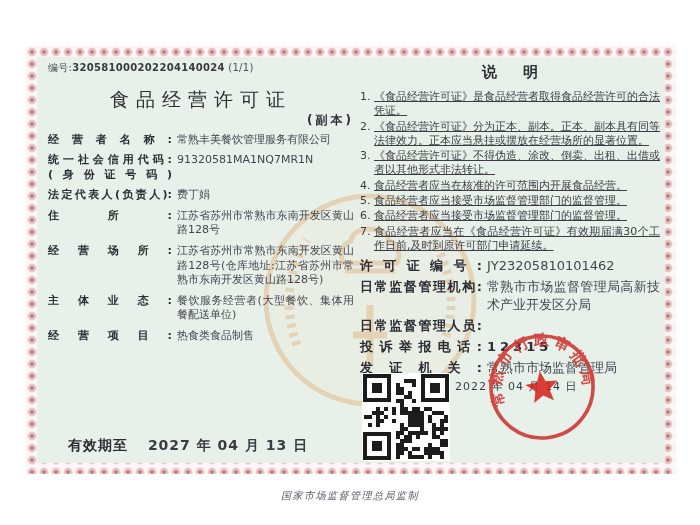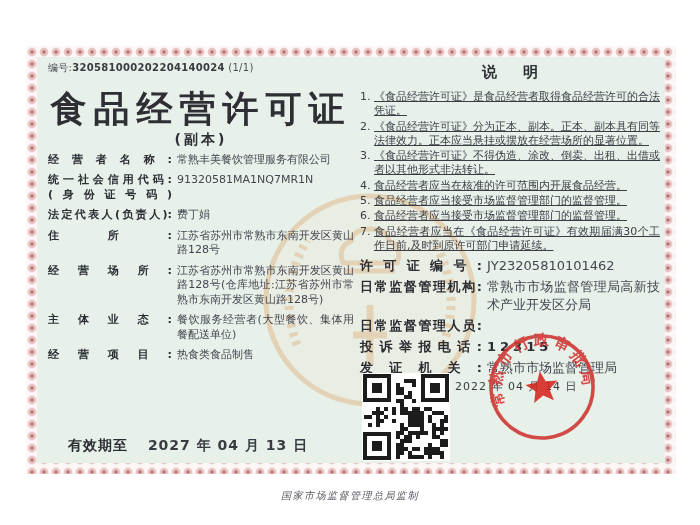--- a/index.html
+++ b/index.html
@@ -18,24 +18,24 @@
     background-size:12px 12px,12px 12px;
   }
   .cert-inner{position:relative;width:100%;height:100%;background:#e7f1ea;overflow:hidden;}
   .watermark{position:absolute;left:218px;top:128px;width:230px;height:230px;opacity:.40;z-index:0;}
   .col{position:absolute;top:0;height:100%;z-index:1;}
   .col-left{left:11px;width:306px;}
   .col-right{left:323px;width:300px;}
   .serial{font-size:10px;color:#4c4c56;padding-top:4px;letter-spacing:.3px;}
   .serial b{font-weight:bold;color:#3a3a42;}
   .cert-title{
-    margin-top:14px;text-align:center;font-size:36px;font-weight:bold;letter-spacing:7px;
+    margin-top:14px;text-align:center;font-size:19px;font-weight:normal;letter-spacing:7px;
     color:#2e2e34;font-family:"DejaVu Serif","Liberation Serif",serif;line-height:1.1;
   }
-  .cert-subtitle{text-align:center;font-size:14px;font-weight:bold;letter-spacing:3px;color:#2e2e34;margin-top:2px;}
+  .cert-subtitle{text-align:right;font-size:12px;font-weight:bold;letter-spacing:3px;color:#2e2e34;margin-top:2px;}
   .row{display:flex;margin-top:6px;font-size:11px;line-height:1.32;}
   .lbl{width:124px;flex:none;font-weight:bold;color:#2c2c33;text-align:justify;text-align-last:justify;}
   .lbl .sub{display:block;font-weight:bold;}
   .val{flex:1;color:#45454f;padding-left:5px;word-break:break-all;text-align:justify;}
   .row-first{margin-top:4px;}
   .validity{position:absolute;left:20px;top:380px;font-size:14px;font-weight:bold;color:#2c2c33;letter-spacing:1px;}
   .validity .v-val{margin-left:14px;color:#3a3a42;}
   
   .notes-title{padding-top:6px;text-align:center;font-size:15px;font-weight:bold;color:#2e2e34;letter-spacing:26px;text-indent:26px;}
   ol.notes{margin:8px 0 3px 0;padding:0;list-style:none;counter-reset:n;font-size:11px;line-height:1.3;color:#3c3c44;text-align:justify;text-decoration:underline;}

